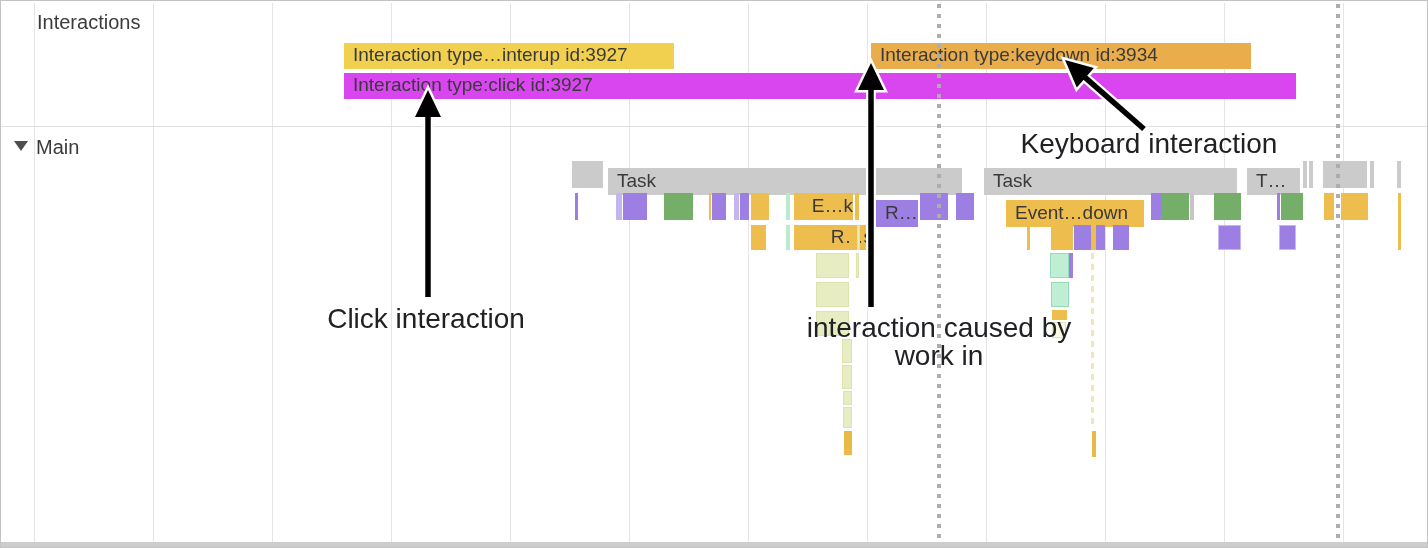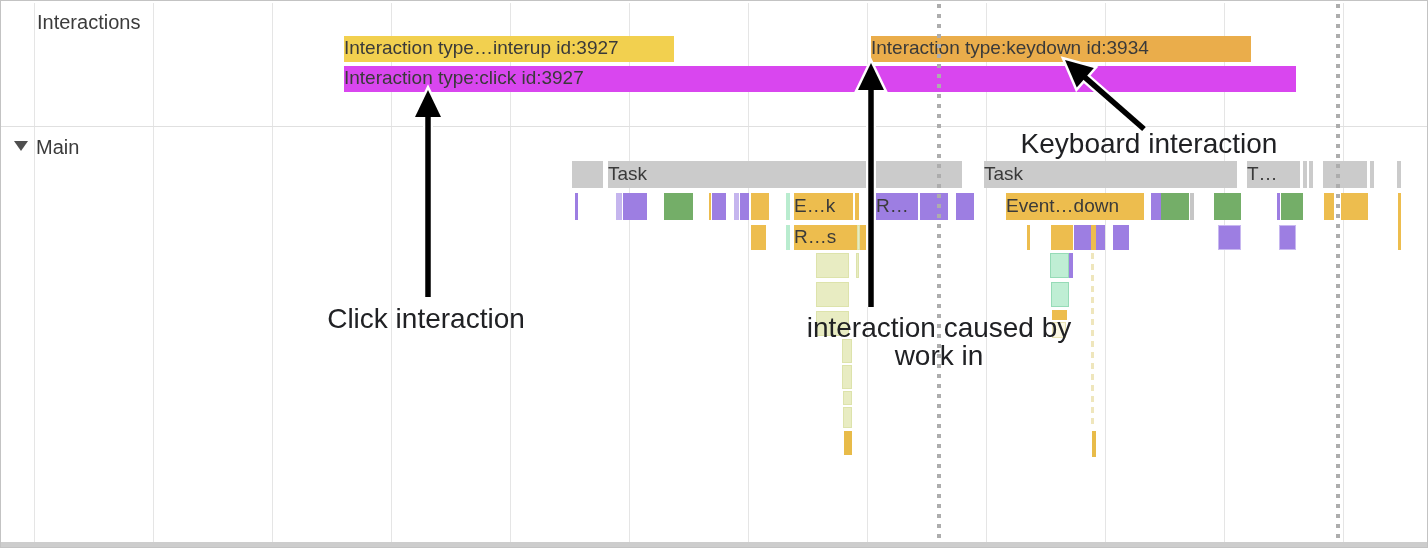--- a/index.html
+++ b/index.html
@@ -7,22 +7,22 @@
     position:relative;width:1428px;height:548px;background:#ffffff;
     border:1px solid #c3c3c3;box-sizing:border-box;overflow:hidden;
     font-family:"Liberation Sans",sans-serif;
   }
   .gridline{position:absolute;top:2px;height:539px;width:1px;background:#e5e5e5;z-index:0;}
   .divider{position:absolute;left:0;width:100%;height:1px;background:#e0e0e0;z-index:0;}
   .navline{position:absolute;top:3px;height:538px;width:4px;z-index:3;
     background:repeating-linear-gradient(to bottom,#adadad 0 4px,transparent 4px 10px);}
   .bar{position:absolute;z-index:2;box-sizing:border-box;white-space:nowrap;overflow:hidden;
     font-size:19px;color:#3a3a3a;}
-  .bar.lbl-left{}
-  .bar.lbl-center{text-align:left;}
+  .bar.lbl-left{padding-left:9px;margin-top:7px;}
+  .bar.lbl-center{text-align:right;}
   .track-label{position:absolute;font-size:20px;color:#3b3b3b;z-index:4;}
   .tri{position:absolute;width:0;height:0;border-left:7px solid transparent;
     border-right:7px solid transparent;border-top:10px solid #4f4f4f;z-index:4;}
   .annotation{position:absolute;z-index:5;font-size:28px;line-height:28px;color:#202124;
     text-align:center;}
   #arrow-svg{position:absolute;left:0;top:0;z-index:6;pointer-events:none;}
   .bottom-strip{position:absolute;left:0;top:541px;width:100%;height:7px;background:#cdcdcd;z-index:4;}
   .pale-dash-col{position:absolute;z-index:2;
     background:repeating-linear-gradient(to bottom,#efe6bc 0 6px,rgba(0,0,0,0) 6px 11px);}
 </style>

